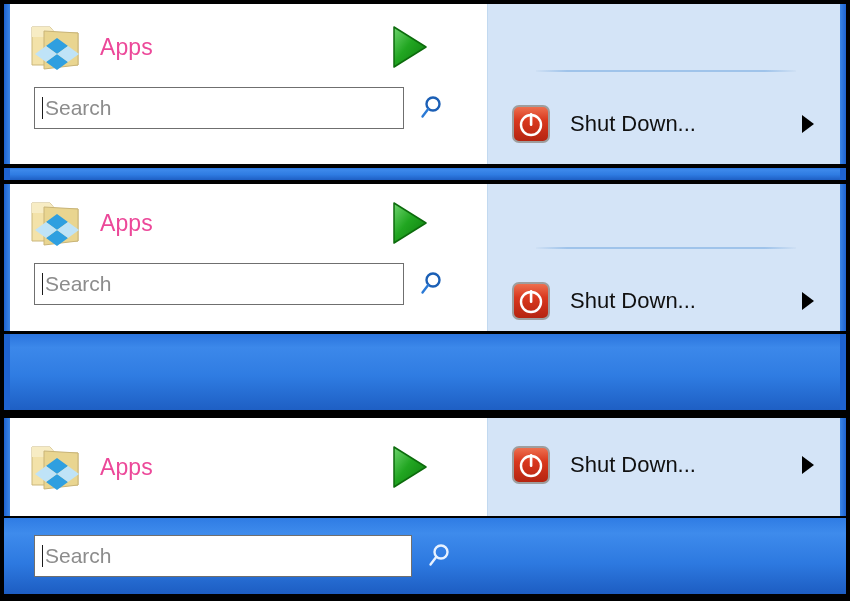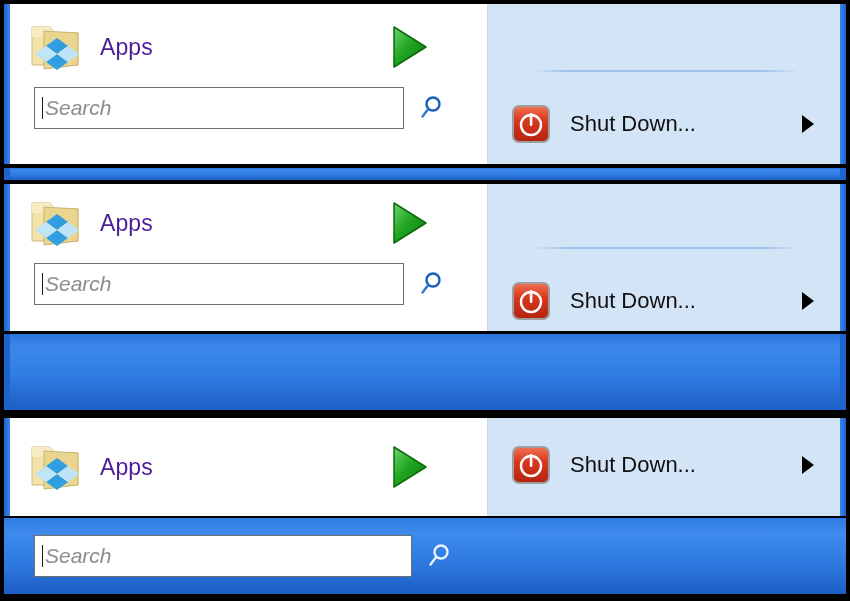--- a/index.html
+++ b/index.html
@@ -76,21 +76,21 @@
   }
   .folder-icon {
     position: relative;
     width: 58px;
     height: 52px;
     flex: none;
     margin-left: 18px;
   }
   .apps-label {
     font-size: 23px;
-    color: #4c1d95;
+    color: #ec4899;
     margin-left: 14px;
     letter-spacing: .1px;
     white-space: nowrap;
   }
   .play-arrow {
     position: absolute;
     right: 30px;
     width: 40px;
     height: 48px;
   }
@@ -118,21 +118,20 @@
     height: 22px;
     background: #1a1a1a;
     margin-left: 7px;
     flex: none;
   }
   .search-ph {
     font-size: 21px;
     color: #8c8c8c;
     margin-left: 2px;
     white-space: nowrap;
-    font-style: italic;
   }
   .mag {
     width: 26px;
     height: 28px;
     margin-left: 14px;
     flex: none;
   }
 
   
   .rc-sep {

